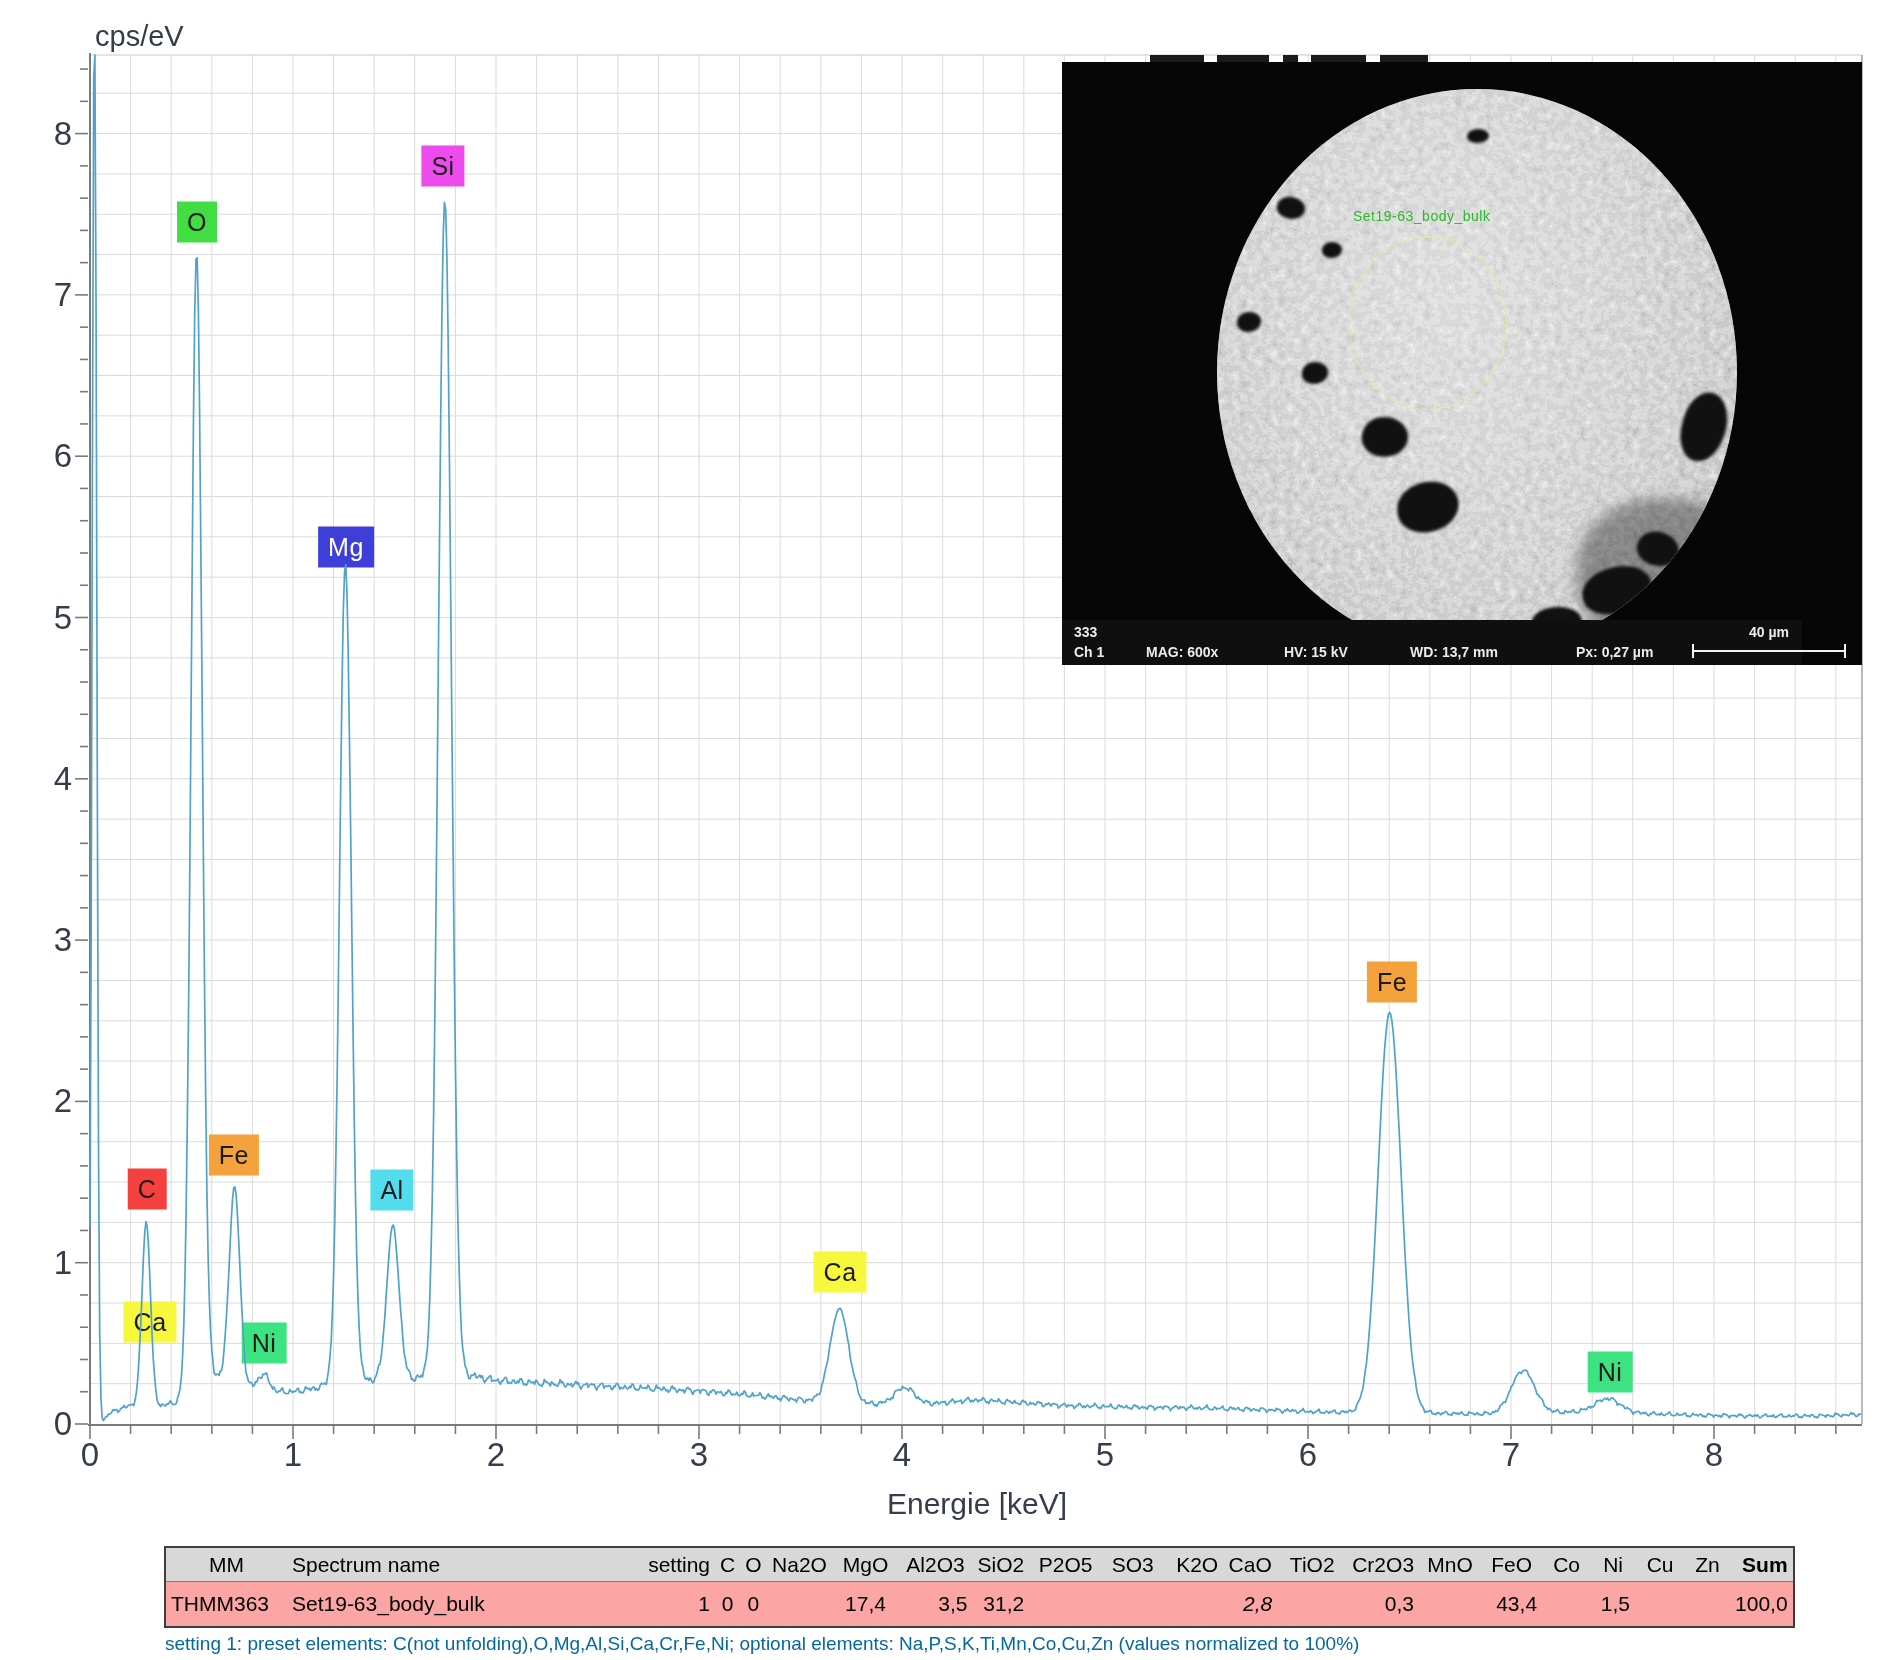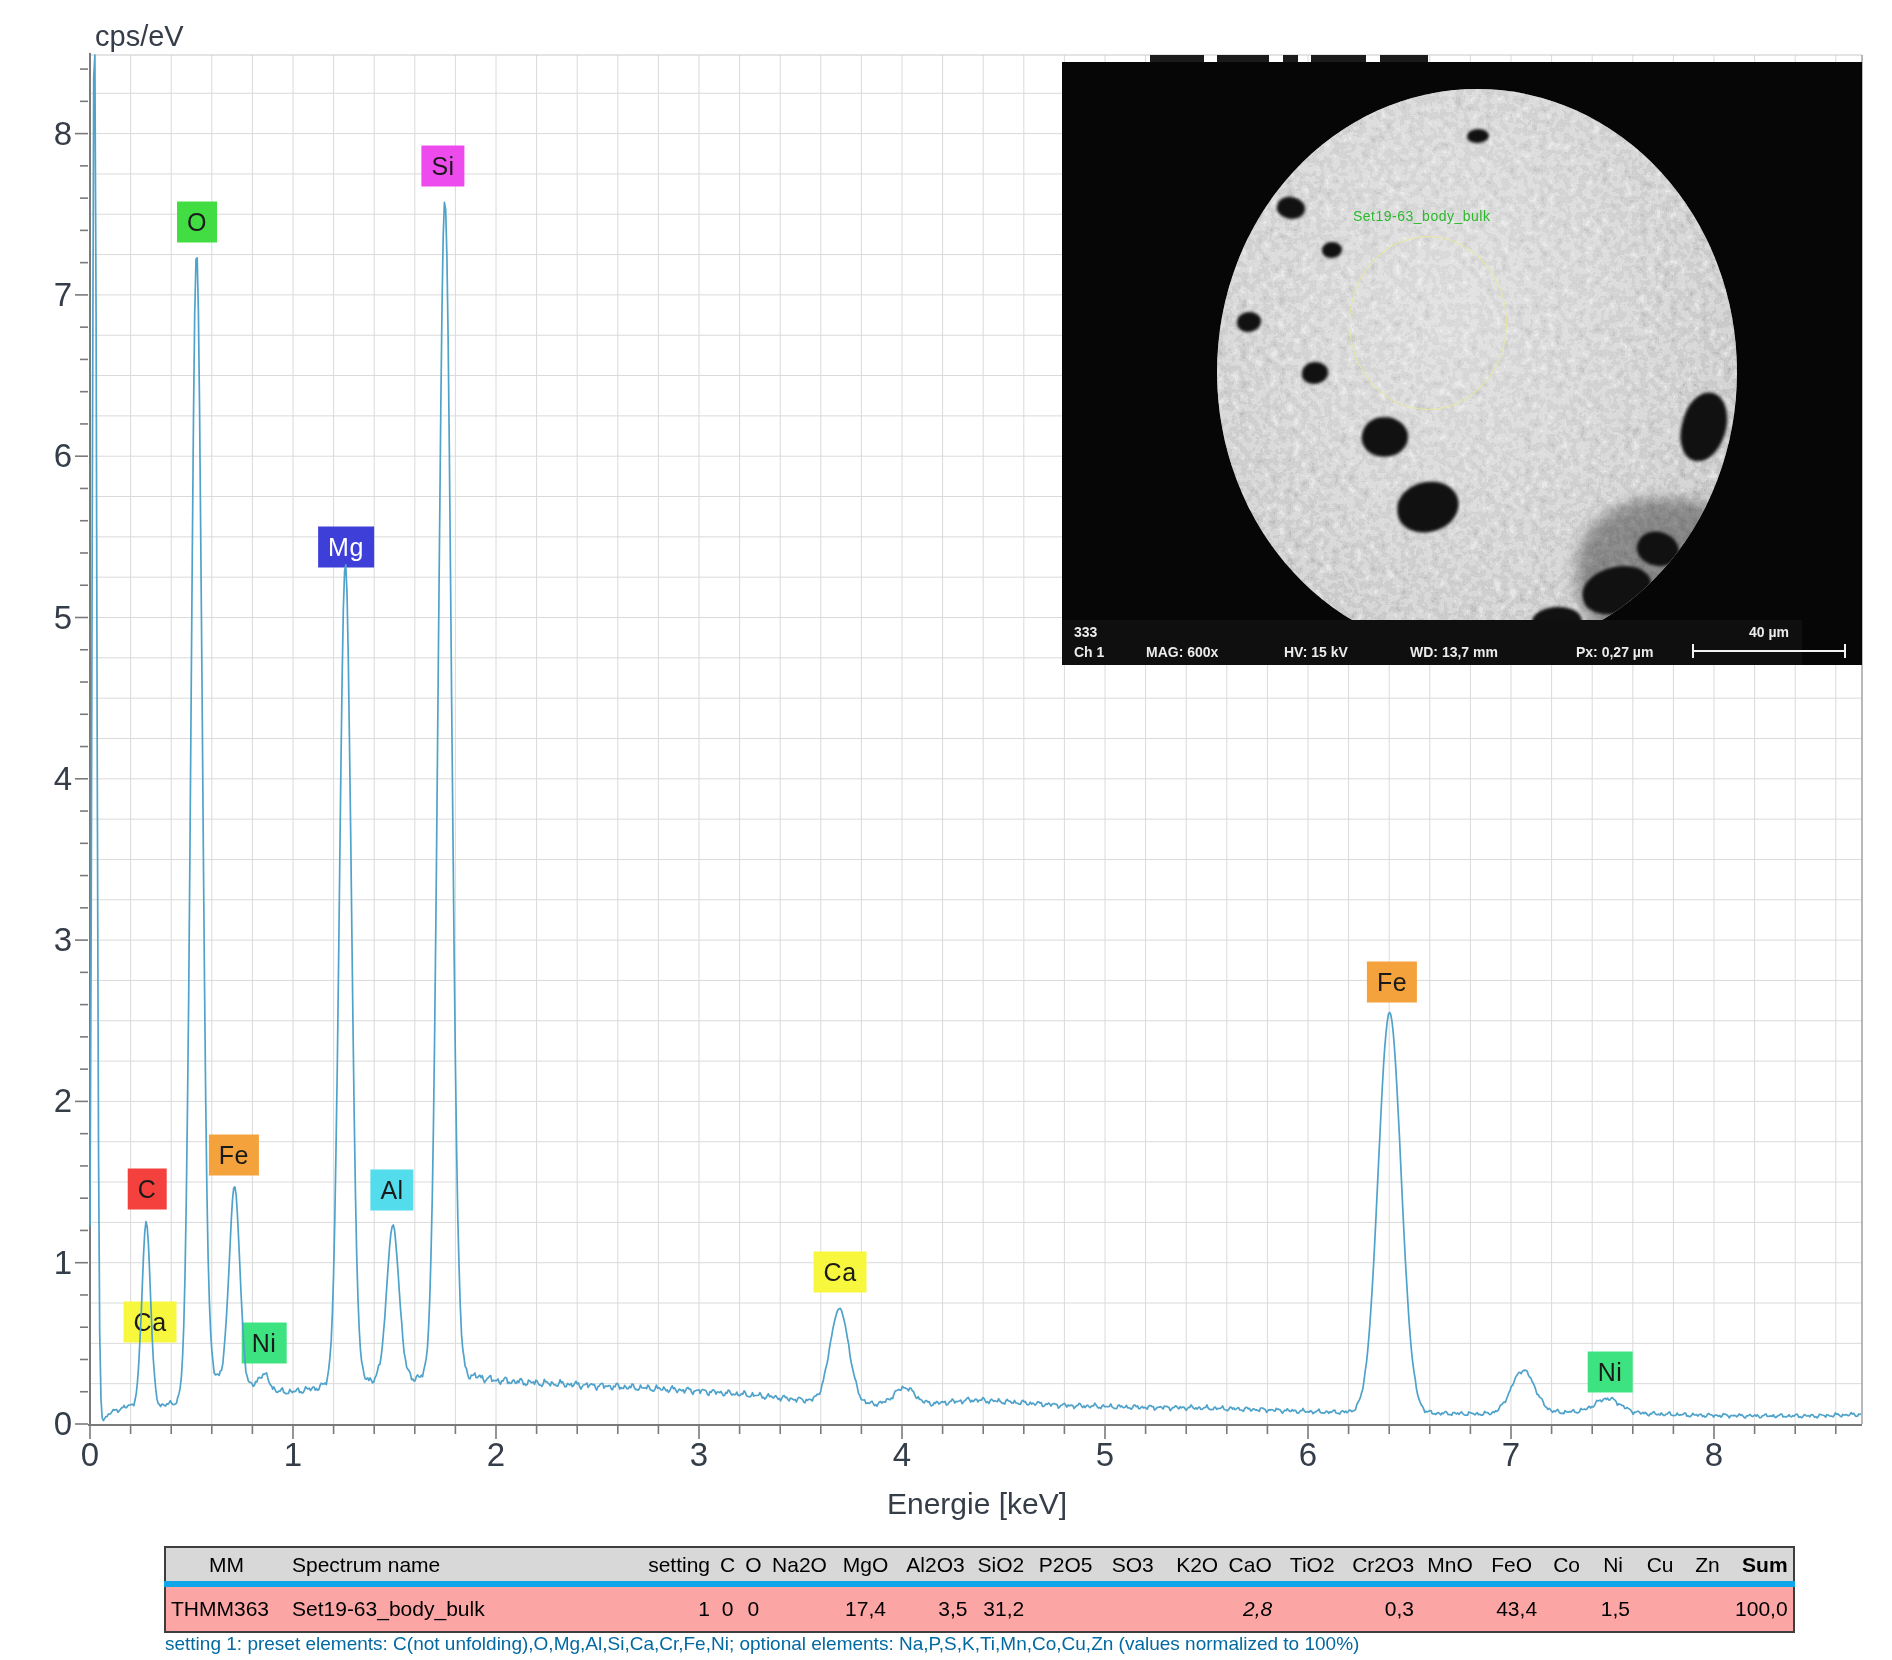--- a/index.html
+++ b/index.html
@@ -35,21 +35,21 @@
   #scalebar .bar{position:absolute;left:0;top:27px;width:154px;height:2px;background:#f2f2f2;}
   #scalebar .tick-l,#scalebar .tick-r{position:absolute;top:21px;width:2px;height:14px;background:#f2f2f2;}
   #scalebar .tick-l{left:0;} #scalebar .tick-r{right:0;}
   #scalebar .lbl{position:absolute;left:0;top:1px;width:154px;text-align:center;}
   .top-dash{position:absolute;height:7px;background:#1b1b1b;top:55px;z-index:4;}
   
   #comp-table{position:absolute;left:164px;top:1546px;z-index:2;border-collapse:collapse;table-layout:fixed;
     font-size:21px;color:#000;border:2px solid #3e3e3e;}
   #comp-table th{background:#d8d8d8;font-weight:normal;height:33px;padding:0 5px;overflow:hidden;white-space:nowrap;}
   #comp-table td{height:44px;padding:0 5px;overflow:hidden;white-space:nowrap;background:#fca5a5;}
-  #comp-table thead tr{border-bottom:6px solid #0ea5e9;}
+  #comp-table thead tr{border-bottom:1px solid #0ea5e9;}
   #footnote{position:absolute;left:165px;top:1633px;font-size:19px;color:#0369a1;z-index:2;}
 </style>
 </head>
 <body>
 
 <svg id="base-svg" width="1892" height="1540">
     <line x1="130.6" y1="55" x2="130.6" y2="1424" stroke="#dadada" stroke-width="1"></line>
     <line x1="171.2" y1="55" x2="171.2" y2="1424" stroke="#dadada" stroke-width="1"></line>
     <line x1="211.8" y1="55" x2="211.8" y2="1424" stroke="#dadada" stroke-width="1"></line>
     <line x1="252.4" y1="55" x2="252.4" y2="1424" stroke="#dadada" stroke-width="1"></line>

